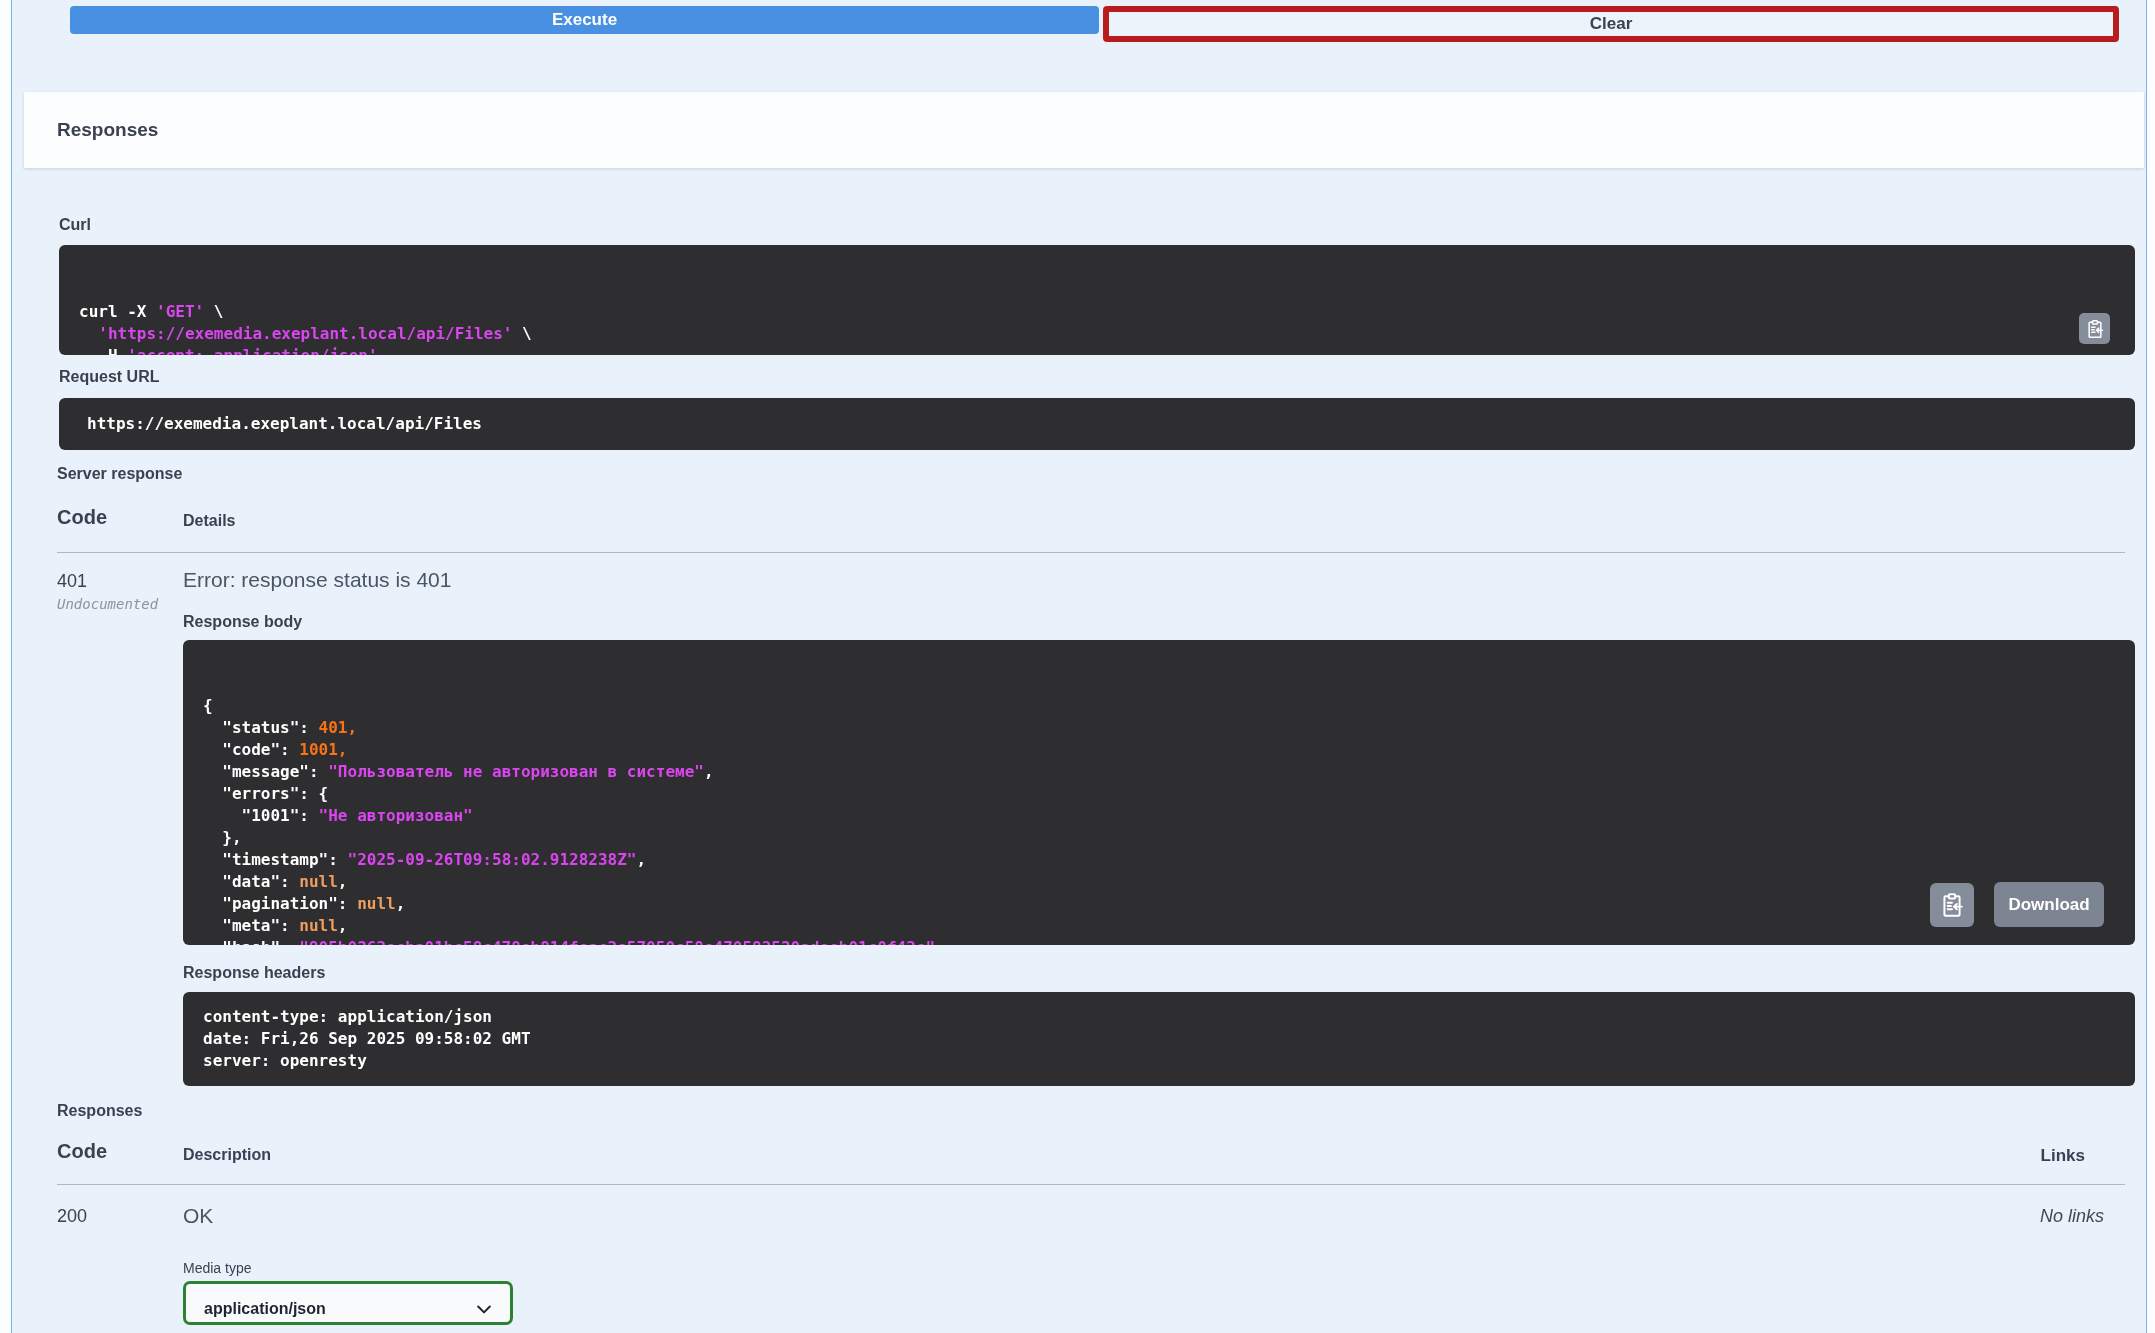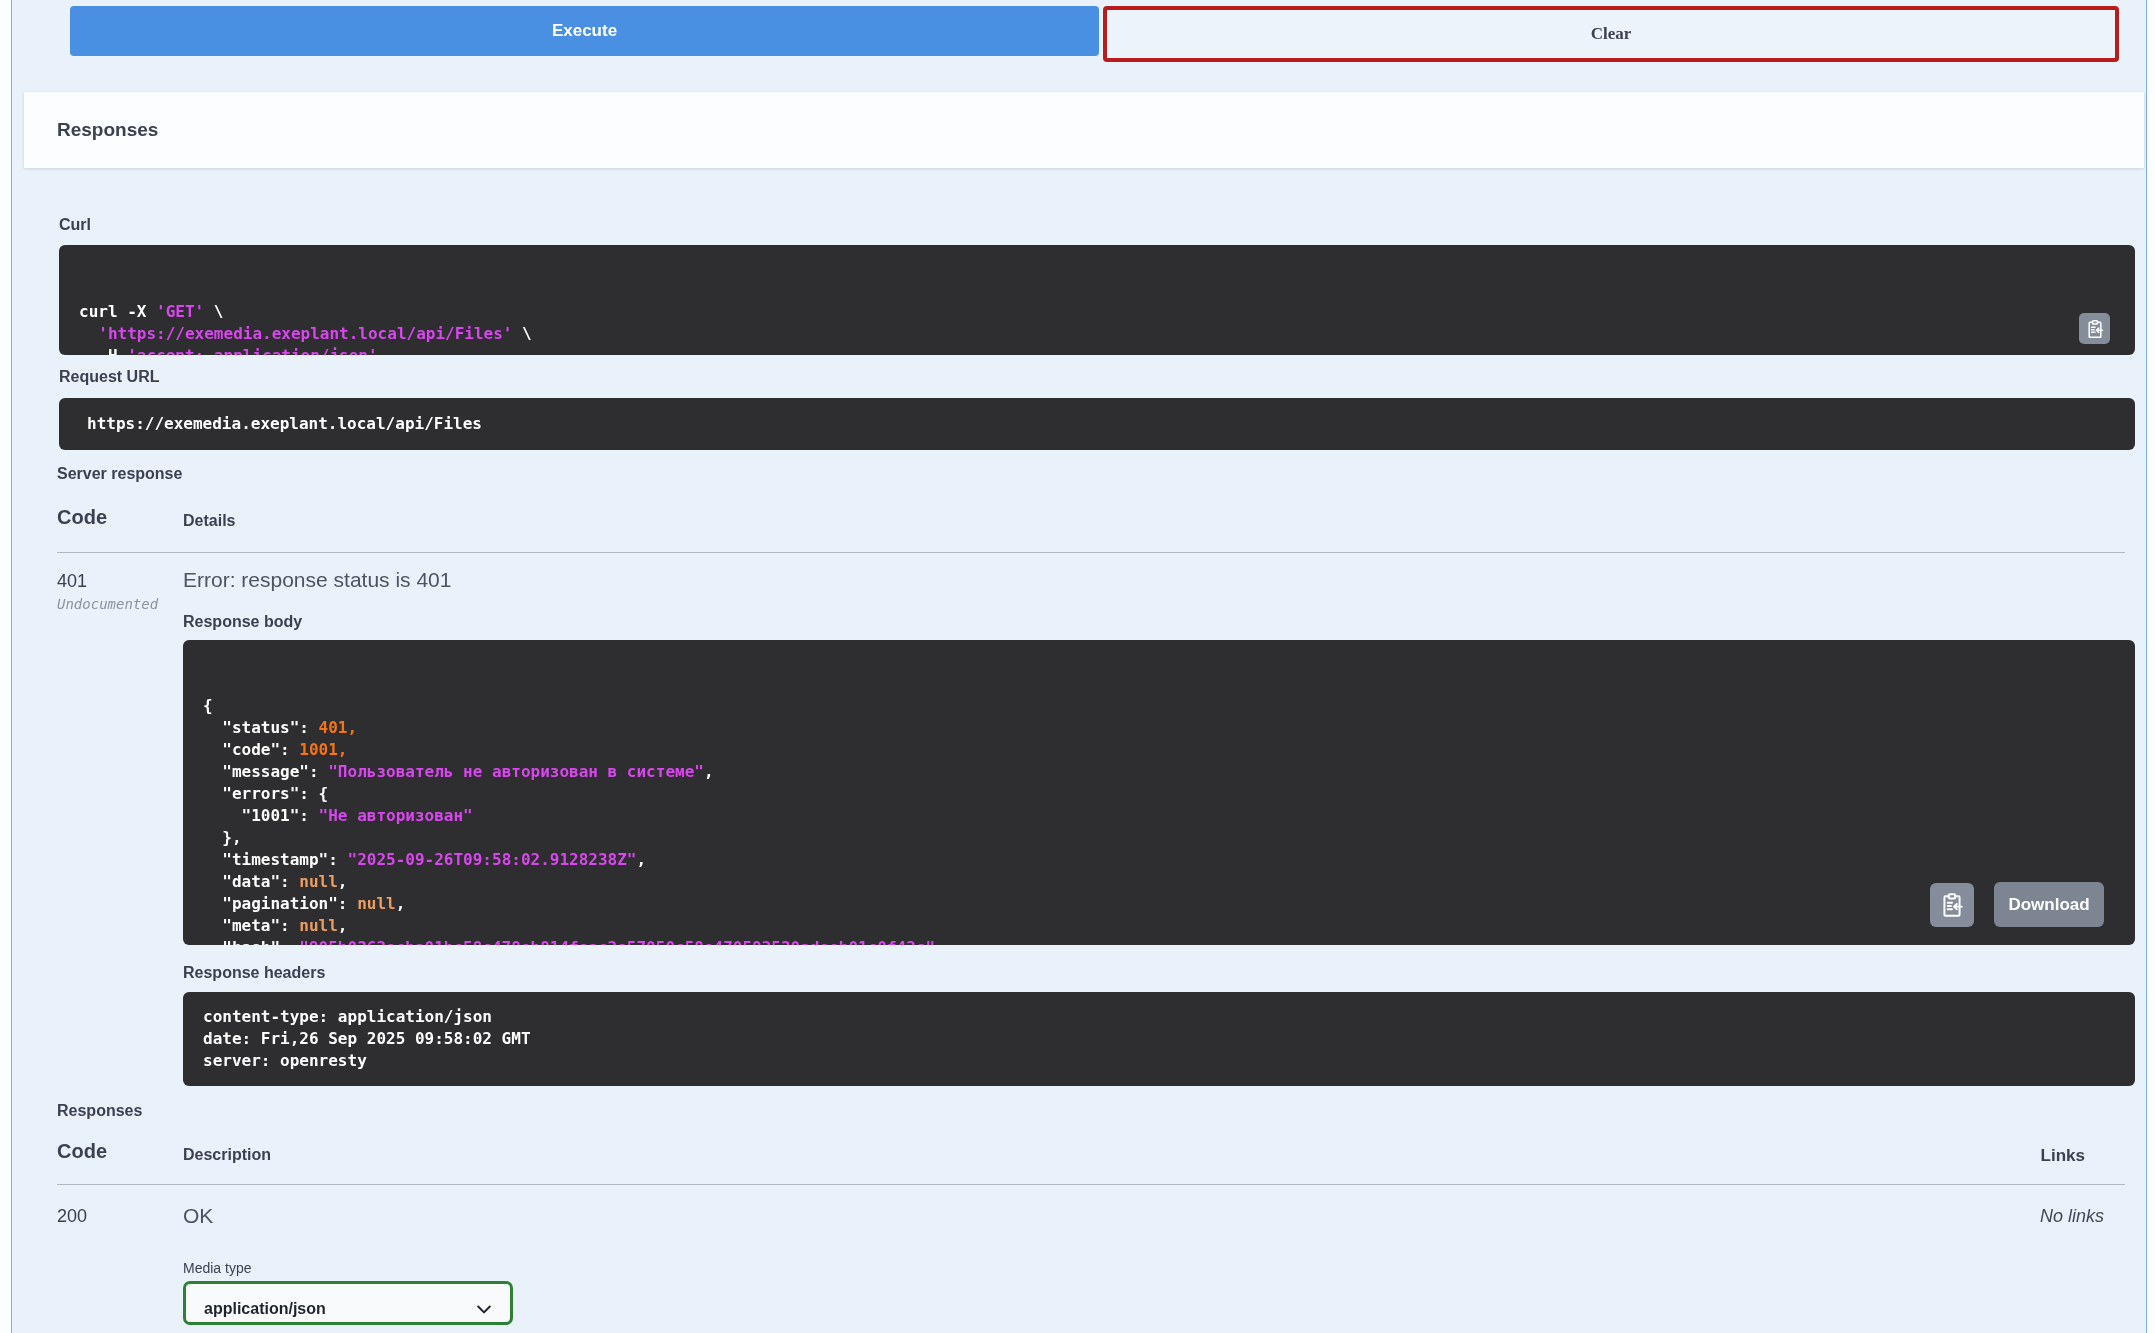--- a/index.html
+++ b/index.html
@@ -7,28 +7,28 @@
     position:relative;width:2155px;height:1333px;overflow:hidden;
     font-family:"Liberation Sans",sans-serif;color:#3b4151;background:#fbfdff;
   }
   .opblock{
     position:absolute;left:11px;top:-6px;width:2134px;height:1345px;
     background:#e9f1fb;border:1.5px solid #7cb2f0;border-radius:4px;
   }
   .abs{position:absolute;}
   
   .btn-execute{
-    left:58px;top:11px;width:1029px;height:50px;background:#4990e2;border:none;
+    left:58px;top:11px;width:1029px;height:28px;background:#4990e2;border:none;
     border-radius:4px;color:#fff;font-weight:bold;font-size:17px;cursor:pointer;
     font-family:"Liberation Sans",sans-serif;
   }
   .btn-clear{
-    left:1091px;top:11px;width:1016px;height:56px;background:#edf3fb;
-    border:4px solid #b91c1c;border-radius:4px;color:#3b4151;font-weight:bold;
-    font-size:17px;cursor:pointer;font-family:Liberation Serif, serif;
+    left:1091px;top:11px;width:1016px;height:36px;background:#edf3fb;
+    border:6px solid #b91c1c;border-radius:4px;color:#3b4151;font-weight:bold;
+    font-size:17px;cursor:pointer;font-family:Liberation Sans, sans-serif;
   }
   
   .band{
     left:12px;top:97px;width:2120px;height:76px;background:#fbfdfe;
     box-shadow:0 1px 3px rgba(0,0,0,.14);display:flex;align-items:center;
   }
   .band h4{margin:0 0 0 33px;font-size:19px;font-weight:bold;color:#3b4151;}
   
   .lbl{font-size:16px;font-weight:bold;color:#3b4151;}
   .col-hdr-big{font-size:20px;font-weight:bold;color:#3b4151;}

